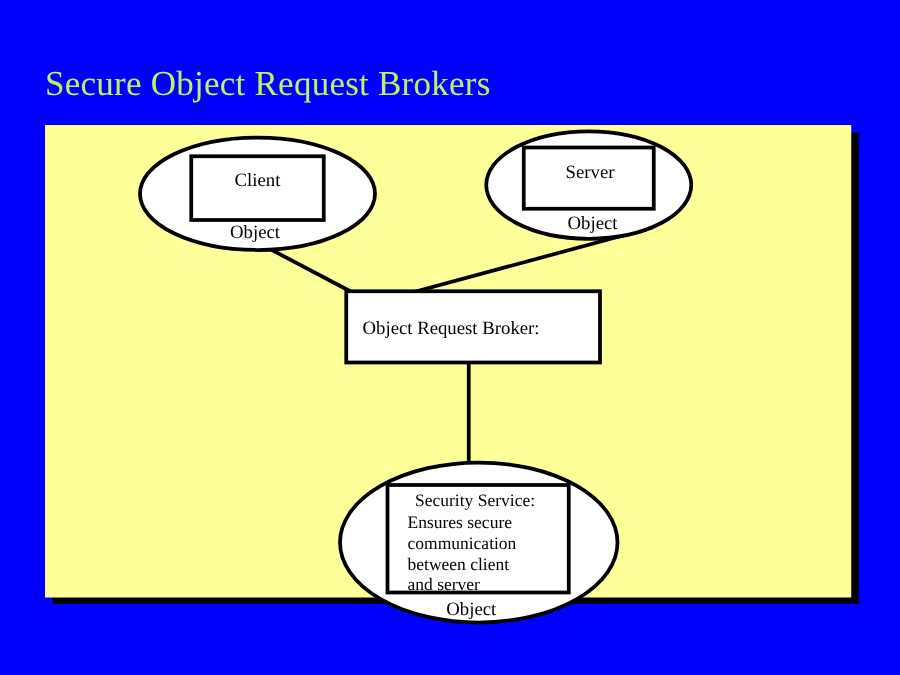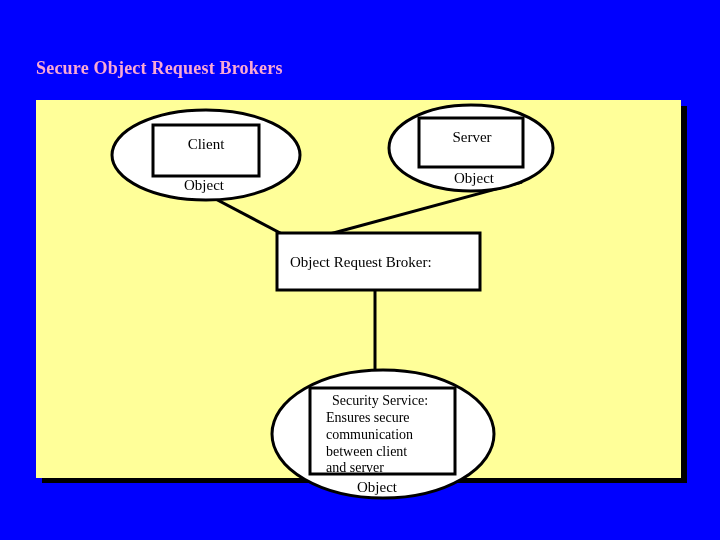--- a/index.html
+++ b/index.html
@@ -22,23 +22,23 @@
     height: 540px;
     background: #0000ff;
   }
 
   #slide-title {
     position: absolute;
     left: 36px;
     top: 50px;
     width: 640px;
     height: 40px;
-    color: #f9a8d4;
-    font-size: 18px;
-    font-weight: bold;
+    color: #bef264;
+    font-size: 28px;
+    font-weight: normal;
     font-family: "Liberation Serif", "DejaVu Serif", serif;
     letter-spacing: 0.2px;
     line-height: 36px;
     white-space: nowrap;
   }
 
   
   #diagram-shadow {
     position: absolute;
     left: 42px;

